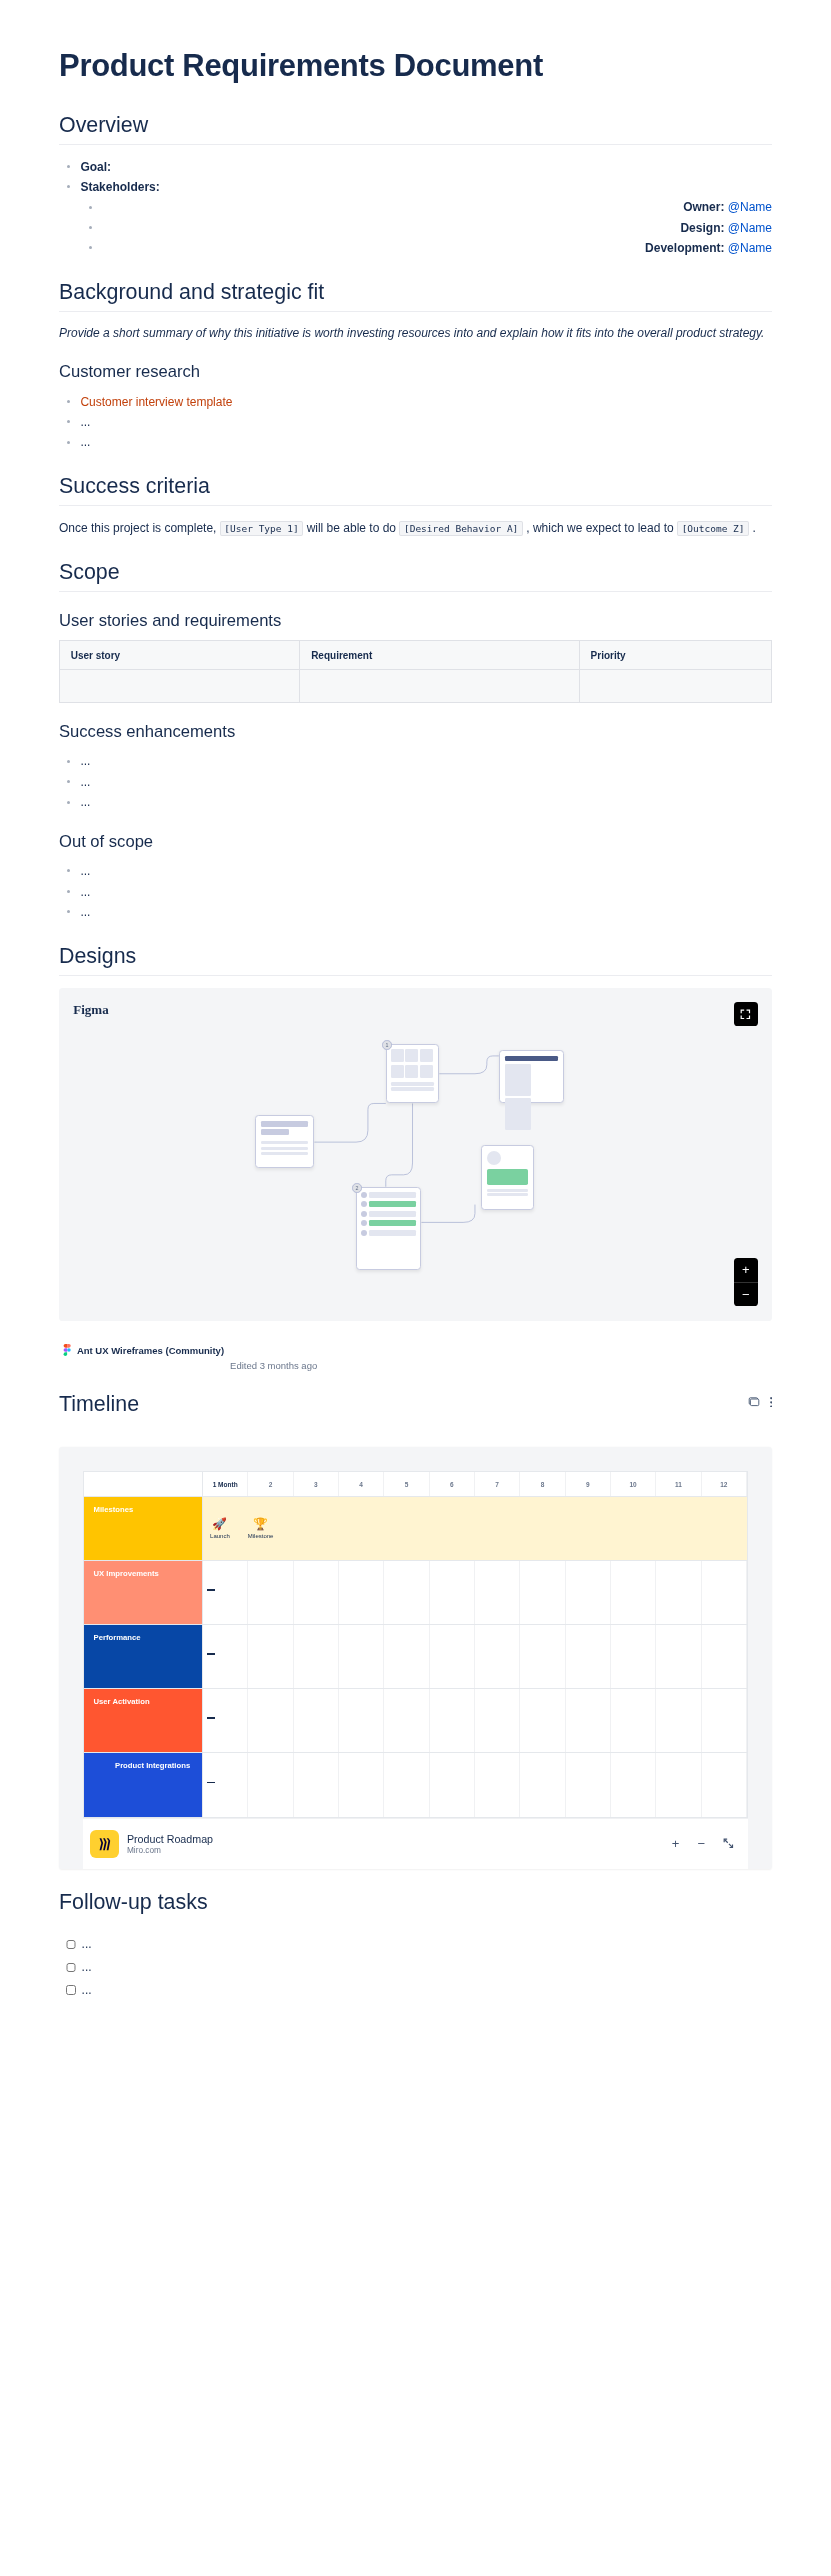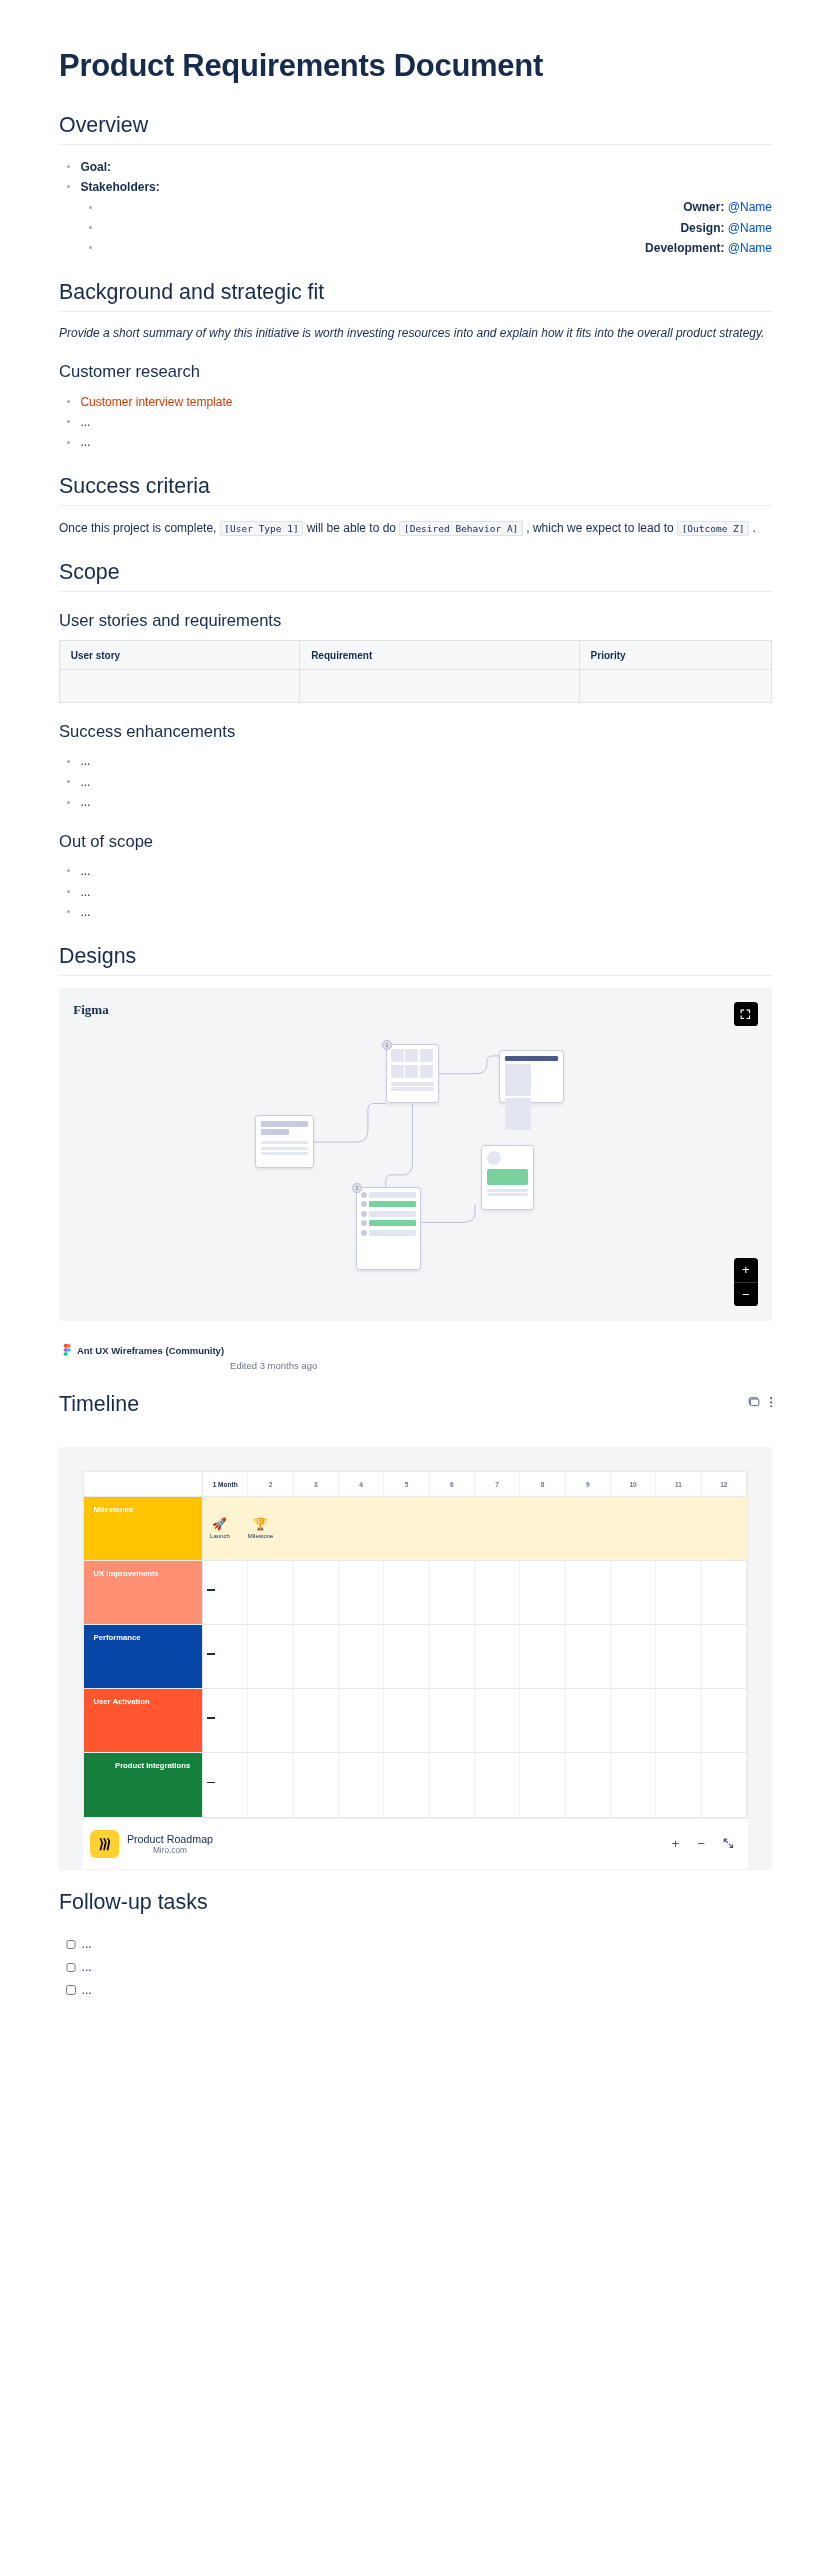--- a/index.html
+++ b/index.html
@@ -93,21 +93,21 @@
   .tick::before { content: ""; display: block; width: 8.3px; height: 1.2px; background: #172b4d; }
   .milestone-strip { position: absolute; left: 0; top: 0; height: 100%; background: #fff4d1; }
   .milestone-icons { position: absolute; top: 50%; transform: translateY(-50%); display: flex; gap: 18px; font-size: 6px; text-align: center; color: #172b4d; }
   .milestone-icons .mi { display: flex; flex-direction: column; align-items: center; gap: 1.2px; }
   .rocket, .trophy { font-size: 12px; }
 
   .miro-footer { display: flex; justify-content: space-between; align-items: center; padding: 10.7px 14.3px 10.7px 7.1px; background: #fff; border-top: 0.6px solid #f0f1f3; }
   .miro-brand { display: flex; align-items: center; gap: 8.3px; }
   .miro-logo { width: 28.5px; height: 28.5px; background: #ffd02f; border-radius: 6px; display: flex; align-items: center; justify-content: center; }
   .miro-brand-text .title { font-size: 10.7px; font-weight: 500; color: #172b4d; }
-  .miro-brand-text .sub { font-size: 8.3px; color: #6b778c; text-align: center; }
+  .miro-brand-text .sub { font-size: 8.3px; color: #6b778c; }
   .miro-controls { display: flex; gap: 18px; align-items: center; color: #42526e; }
   .miro-ctrl { cursor: pointer; font-size: 13px; }
 
   
   .task { display: flex; align-items: center; gap: 6px; font-size: 12px; line-height: 1.9; padding-left: 7.1px; }
   .task input { width: 9.5px; height: 9.5px; cursor: pointer; }
 </style>
 </head>
 <body>
 
@@ -378,21 +378,21 @@
               <div class="col"></div>
               <div class="col"></div>
               <div class="col"></div>
               <div class="col"></div>
               <div class="col"></div>
               <div class="col"></div>
               <div class="tick"></div>
             </div>
           </div>
           <div class="miro-row">
-            <div class="miro-label" style="background: #15803d; padding-left: 31px;">Product Integrations</div>
+            <div class="miro-label" style="background: #1d4ed8; padding-left: 31px;">Product Integrations</div>
             <div class="miro-track">
               <div class="col"></div>
               <div class="col"></div>
               <div class="col"></div>
               <div class="col"></div>
               <div class="col"></div>
               <div class="col"></div>
               <div class="col"></div>
               <div class="col"></div>
               <div class="col"></div>

